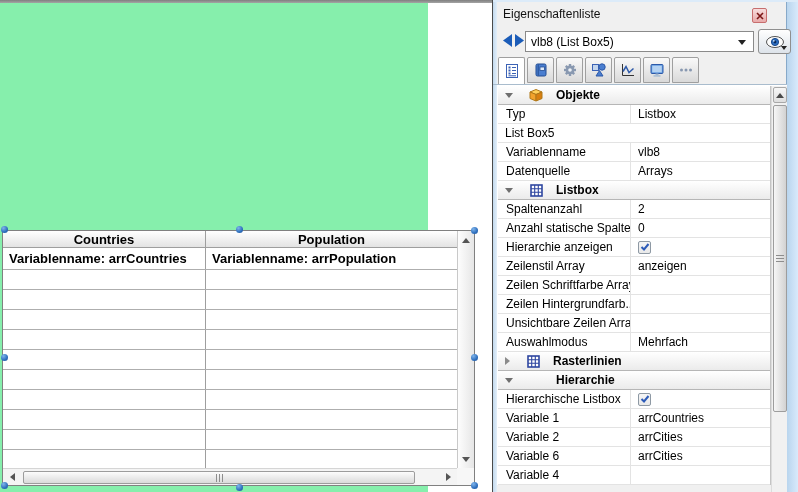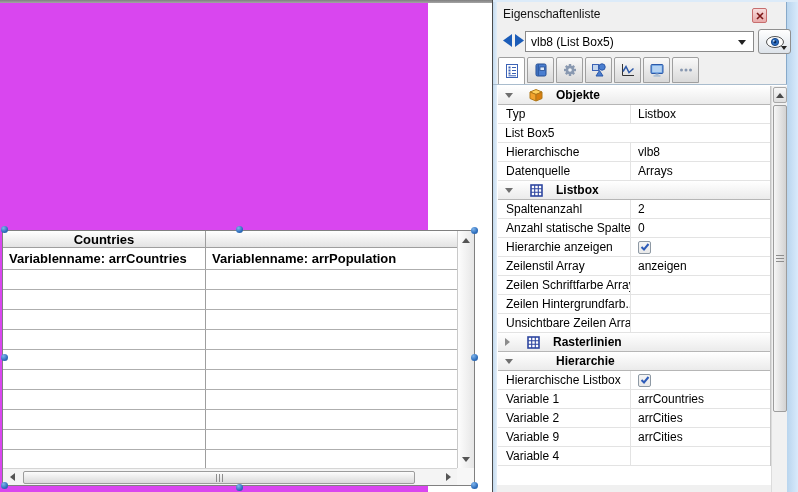--- a/index.html
+++ b/index.html
@@ -1,21 +1,21 @@
 <!DOCTYPE html>
 <html><head>
 <meta charset="utf-8">
 <style>
   * { margin:0; padding:0; box-sizing:border-box; }
   html,body { background:#fff; }
   .screen { position:relative; width:798px; height:492px; overflow:hidden;
             font-family:"Liberation Sans","DejaVu Sans",sans-serif; font-size:12px; color:#000; background:#fff; }
 
   
-  .canvas { position:absolute; left:0; top:0; width:428px; height:492px; background:#d946ef; }
+  .canvas { position:absolute; left:0; top:0; width:428px; height:492px; background:#86efac; }
   .canvas-topbar { position:absolute; left:0; top:0; width:492px; height:3px;
                    background:linear-gradient(#7f7f7f,#a5a5a5); }
 
   .lb { position:absolute; left:2px; top:230px; width:473px; height:256px;
         border:1px solid #808080; background:#fff; }
   .lb-body { position:absolute; left:0; top:0; width:454px; height:237px; overflow:hidden; }
   .lb-header { display:flex; height:17px; background:linear-gradient(#ffffff,#e3e3e3);
                border-bottom:1px solid #9e9e9e; font-weight:bold; font-size:13px; }
   .lb-hcell { display:flex; align-items:center; justify-content:center; height:100%; }
   .lb-row { display:flex; height:20px; border-bottom:1px solid #aeaeae;justify-content:space-between; }
@@ -106,20 +106,21 @@
 
 <div class="screen">
 
   <div class="canvas">
     <div class="canvas-topbar"></div>
 
     <div class="lb">
       <div class="lb-body">
         <div class="lb-header">
           <div class="lb-hcell c1">Countries</div>
+          <div class="lb-hcell c2">Population</div>
         </div>
         <div class="lb-row first">
           <div class="lb-cell c1">Variablenname: arrCountries</div>
           <div class="lb-cell c2">Variablenname: arrPopulation</div>
         </div>
         <div class="lb-row">
             <div class="lb-cell c1"></div>
             <div class="lb-cell c2"></div>
           </div>
         <div class="lb-row">
@@ -302,21 +303,21 @@
         <span class="gtext">Objekte</span>
       </div>
       <div class="prow">
         <div class="plabel">Typ</div>
         <div class="pvalue">Listbox</div>
       </div>
       <div class="prow">
         <div class="pvalue">List Box5</div>
       </div>
       <div class="prow">
-        <div class="plabel">Hierarchische</div>
+        <div class="plabel">Variablenname</div>
         <div class="pvalue">vlb8</div>
       </div>
       <div class="prow">
         <div class="plabel">Datenquelle</div>
         <div class="pvalue">Arrays</div>
       </div>
 
       <div class="ghdr">
         <span class="tri exp"></span>
         <span class="gicon">
@@ -354,20 +355,24 @@
         <div class="pvalue"></div>
       </div>
       <div class="prow">
         <div class="plabel">Zeilen Hintergrundfarb...</div>
         <div class="pvalue"></div>
       </div>
       <div class="prow">
         <div class="plabel">Unsichtbare Zeilen Array</div>
         <div class="pvalue"></div>
       </div>
+      <div class="prow">
+        <div class="plabel">Auswahlmodus</div>
+        <div class="pvalue">Mehrfach</div>
+      </div>
 
       <div class="ghdr">
         <span class="tri col"></span>
         <span class="gicon">
           <svg width="13" height="13">
               <rect x="1" y="1" width="11" height="11" fill="#fff" stroke="#2e46a0" stroke-width="1.6"></rect>
               <path d="M1 4.7 H12 M1 8.3 H12 M4.7 1 V12 M8.3 1 V12" stroke="#2e46a0" stroke-width="1.1"></path>
             </svg>
         </span>
         <span class="gtext">Rasterlinien</span>
@@ -390,21 +395,21 @@
       </div>
       <div class="prow">
         <div class="plabel">Variable 1</div>
         <div class="pvalue">arrCountries</div>
       </div>
       <div class="prow">
         <div class="plabel">Variable 2</div>
         <div class="pvalue">arrCities</div>
       </div>
       <div class="prow">
-        <div class="plabel">Variable 9</div>
+        <div class="plabel">Variable 6</div>
         <div class="pvalue">arrCities</div>
       </div>
       <div class="prow">
         <div class="plabel">Variable 4</div>
         <div class="pvalue"></div>
       </div>
     </div>
 
     <div class="pscroll">
       <div class="pscroll-up">

